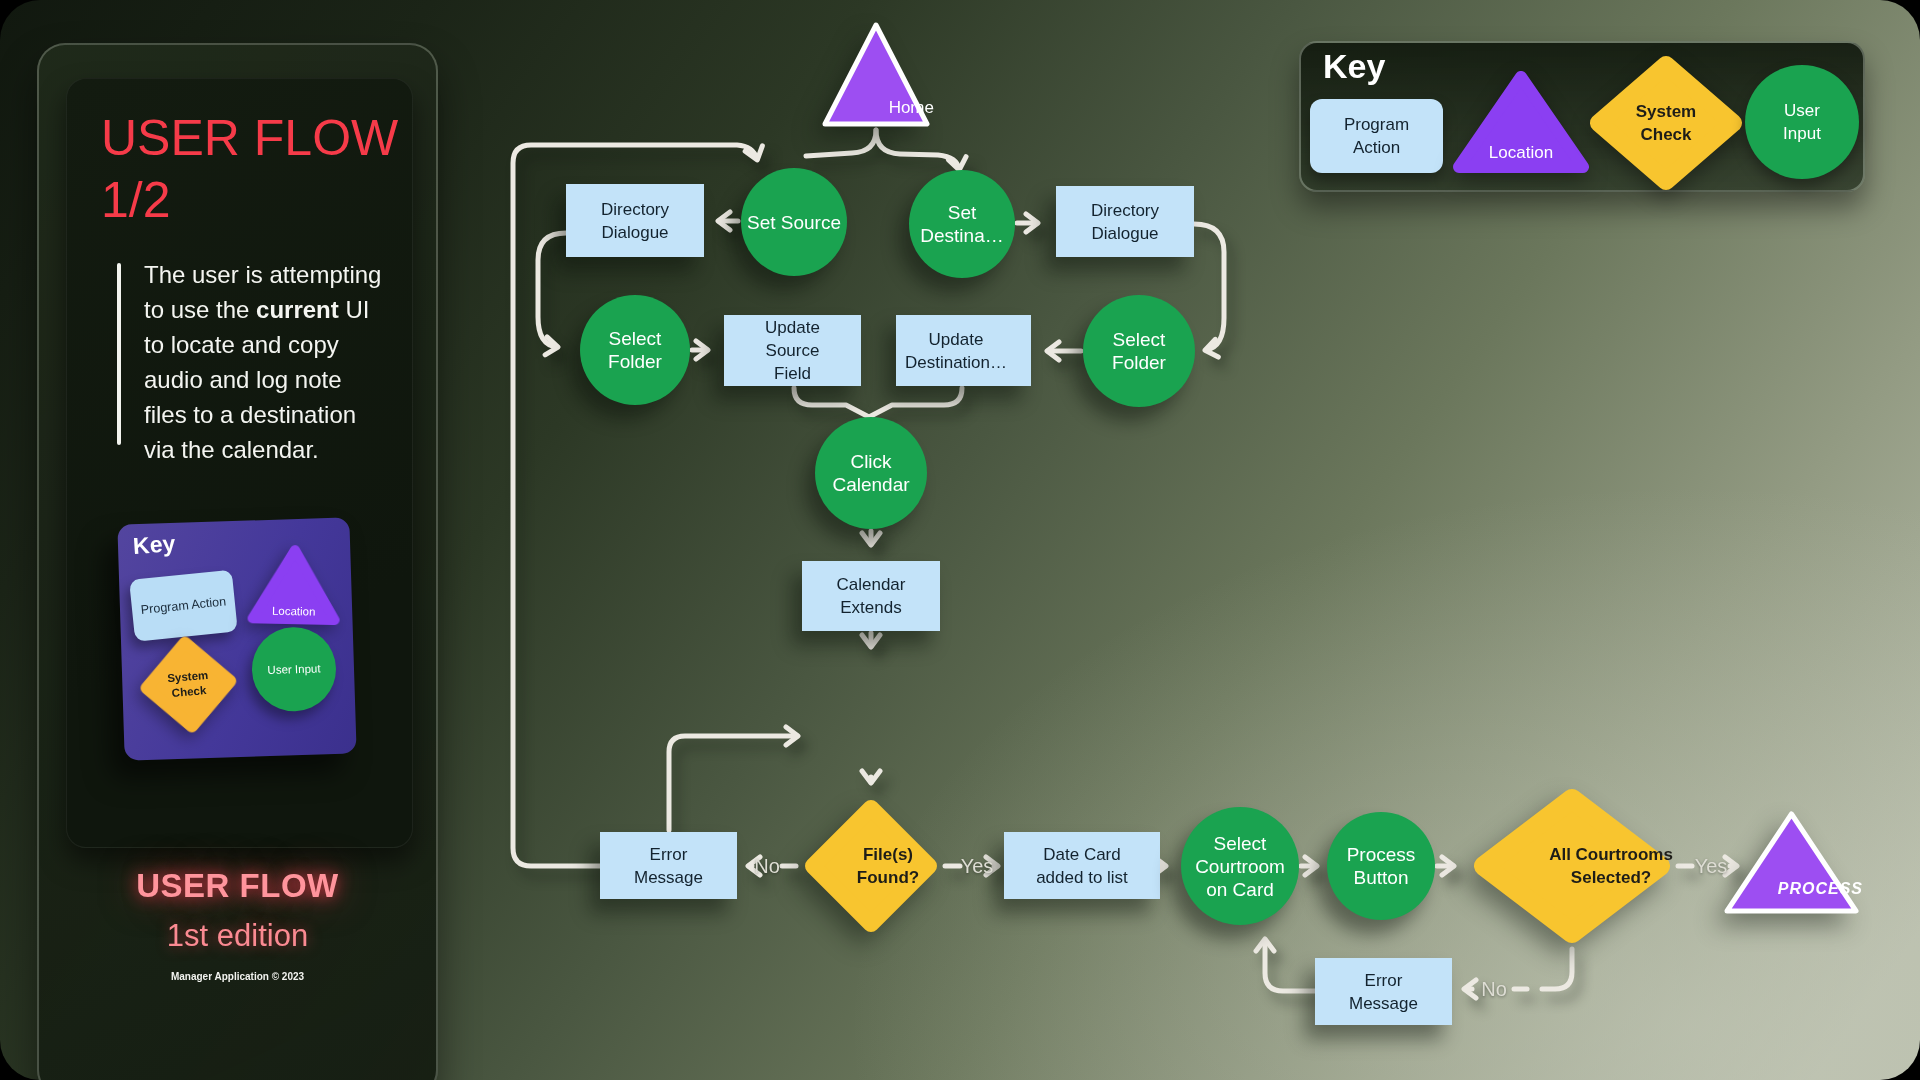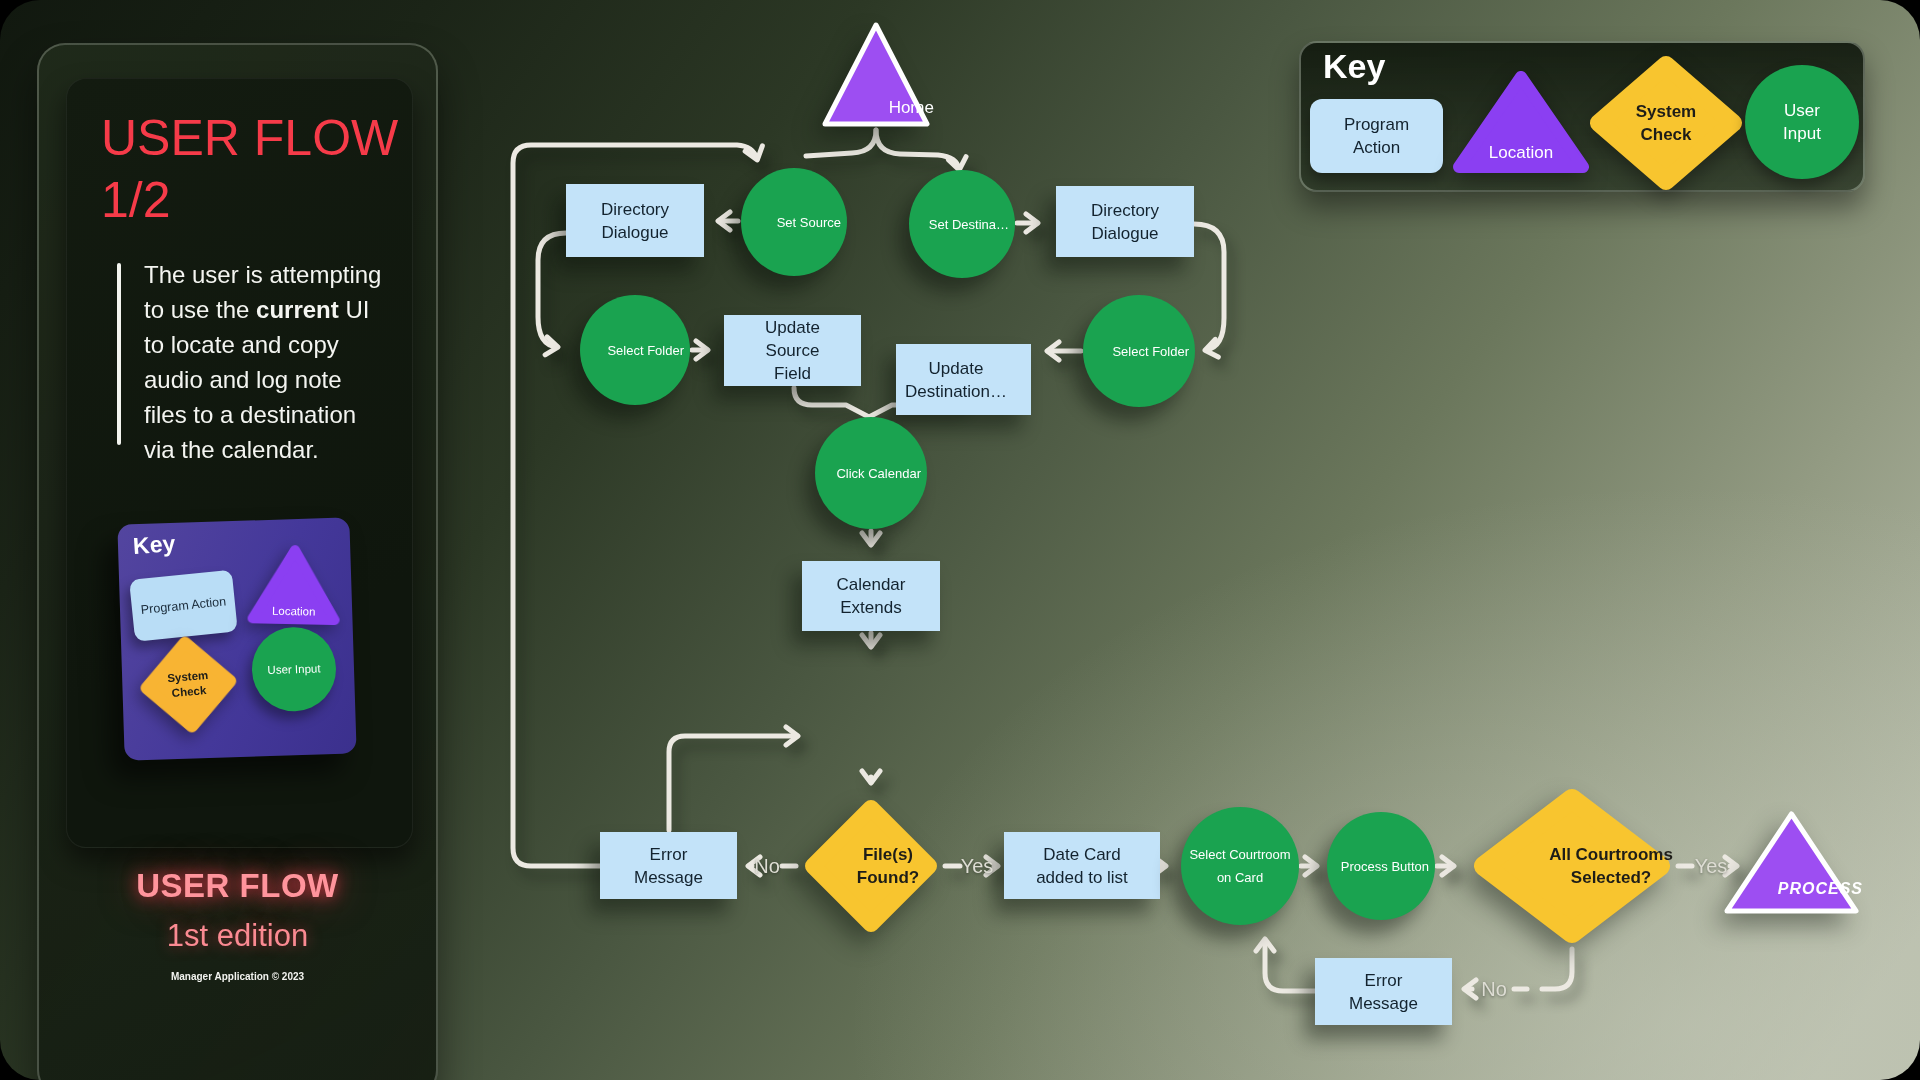--- a/index.html
+++ b/index.html
@@ -11,21 +11,21 @@
       radial-gradient(1400px 900px at 88% 95%, rgba(197,202,185,.55), rgba(197,202,185,0) 60%),
       linear-gradient(126deg,#11180f 0%,#1b2417 16%,#2c3825 32%,#4a5741 48%,#6b775c 64%,#939b83 80%,#b8bdab 96%);
   }
 
   
   .wires{position:absolute;left:0;top:0;z-index:1;filter:drop-shadow(7px 10px 6px rgba(8,14,8,.35));}
   .lnk{position:absolute;z-index:3;transform:translate(-50%,-50%);color:#deddd4;font-size:20px;font-weight:500;text-shadow:0 1px 3px rgba(10,14,10,.4);}
 
   
   .node{position:absolute;z-index:2;display:flex;align-items:center;justify-content:flex-end;text-align:center;}
-  .circle{background:#1aa350;border-radius:50%;color:#fff;font-size:13px;line-height:23px;font-weight:500;
+  .circle{background:#1aa350;border-radius:50%;color:#fff;font-size:19px;line-height:23px;font-weight:500;
           box-shadow:-10px 14px 18px rgba(8,14,8,.42);padding:6px;}
   .rect{background:#c3e3f9;border-radius:0;color:#13232f;font-size:17px;line-height:23px;font-weight:500;
         box-shadow:-10px 14px 18px rgba(8,14,8,.42);padding:4px 24px;}
   .diamond svg,.tri svg{position:absolute;left:0;top:0;width:100%;height:100%;overflow:visible;
         filter:drop-shadow(-9px 12px 12px rgba(8,14,8,.40));}
   .dlabel{position:relative;z-index:2;color:#1e1d18;font-size:17px;line-height:23px;font-weight:600;}
   .tri{align-items:flex-end;}
   .tlabel{position:relative;z-index:2;color:#fff;font-size:17px;font-weight:500;margin-bottom:14px;}
   .tlabel.process{font-size:16px;font-weight:700;letter-spacing:1px;margin-bottom:20px;font-style:italic;}
 
@@ -171,21 +171,21 @@
   <div class="node rect" style="left:1056px;top:186px;width:138px;height:71px;">
     <span>Directory Dialogue</span>
   </div>
 
   <div class="node circle" style="left:580px;top:295px;width:110px;height:110px;">
     <span>Select Folder</span>
   </div>
   <div class="node rect" style="left:724px;top:315px;width:137px;height:71px;">
     <span>Update Source Field</span>
   </div>
-  <div class="node rect" style="left:896px;top:315px;width:135px;height:71px;margin-top:29px;">
+  <div class="node rect" style="left:896px;top:315px;width:135px;height:71px;">
     <span>Update Destination…</span>
   </div>
   <div class="node circle" style="left:1083px;top:295px;width:112px;height:112px;">
     <span>Select Folder</span>
   </div>
 
   <div class="node circle" style="left:815px;top:417px;width:112px;height:112px;">
     <span>Click Calendar</span>
   </div>
   <div class="node rect" style="left:802px;top:561px;width:138px;height:70px;">

